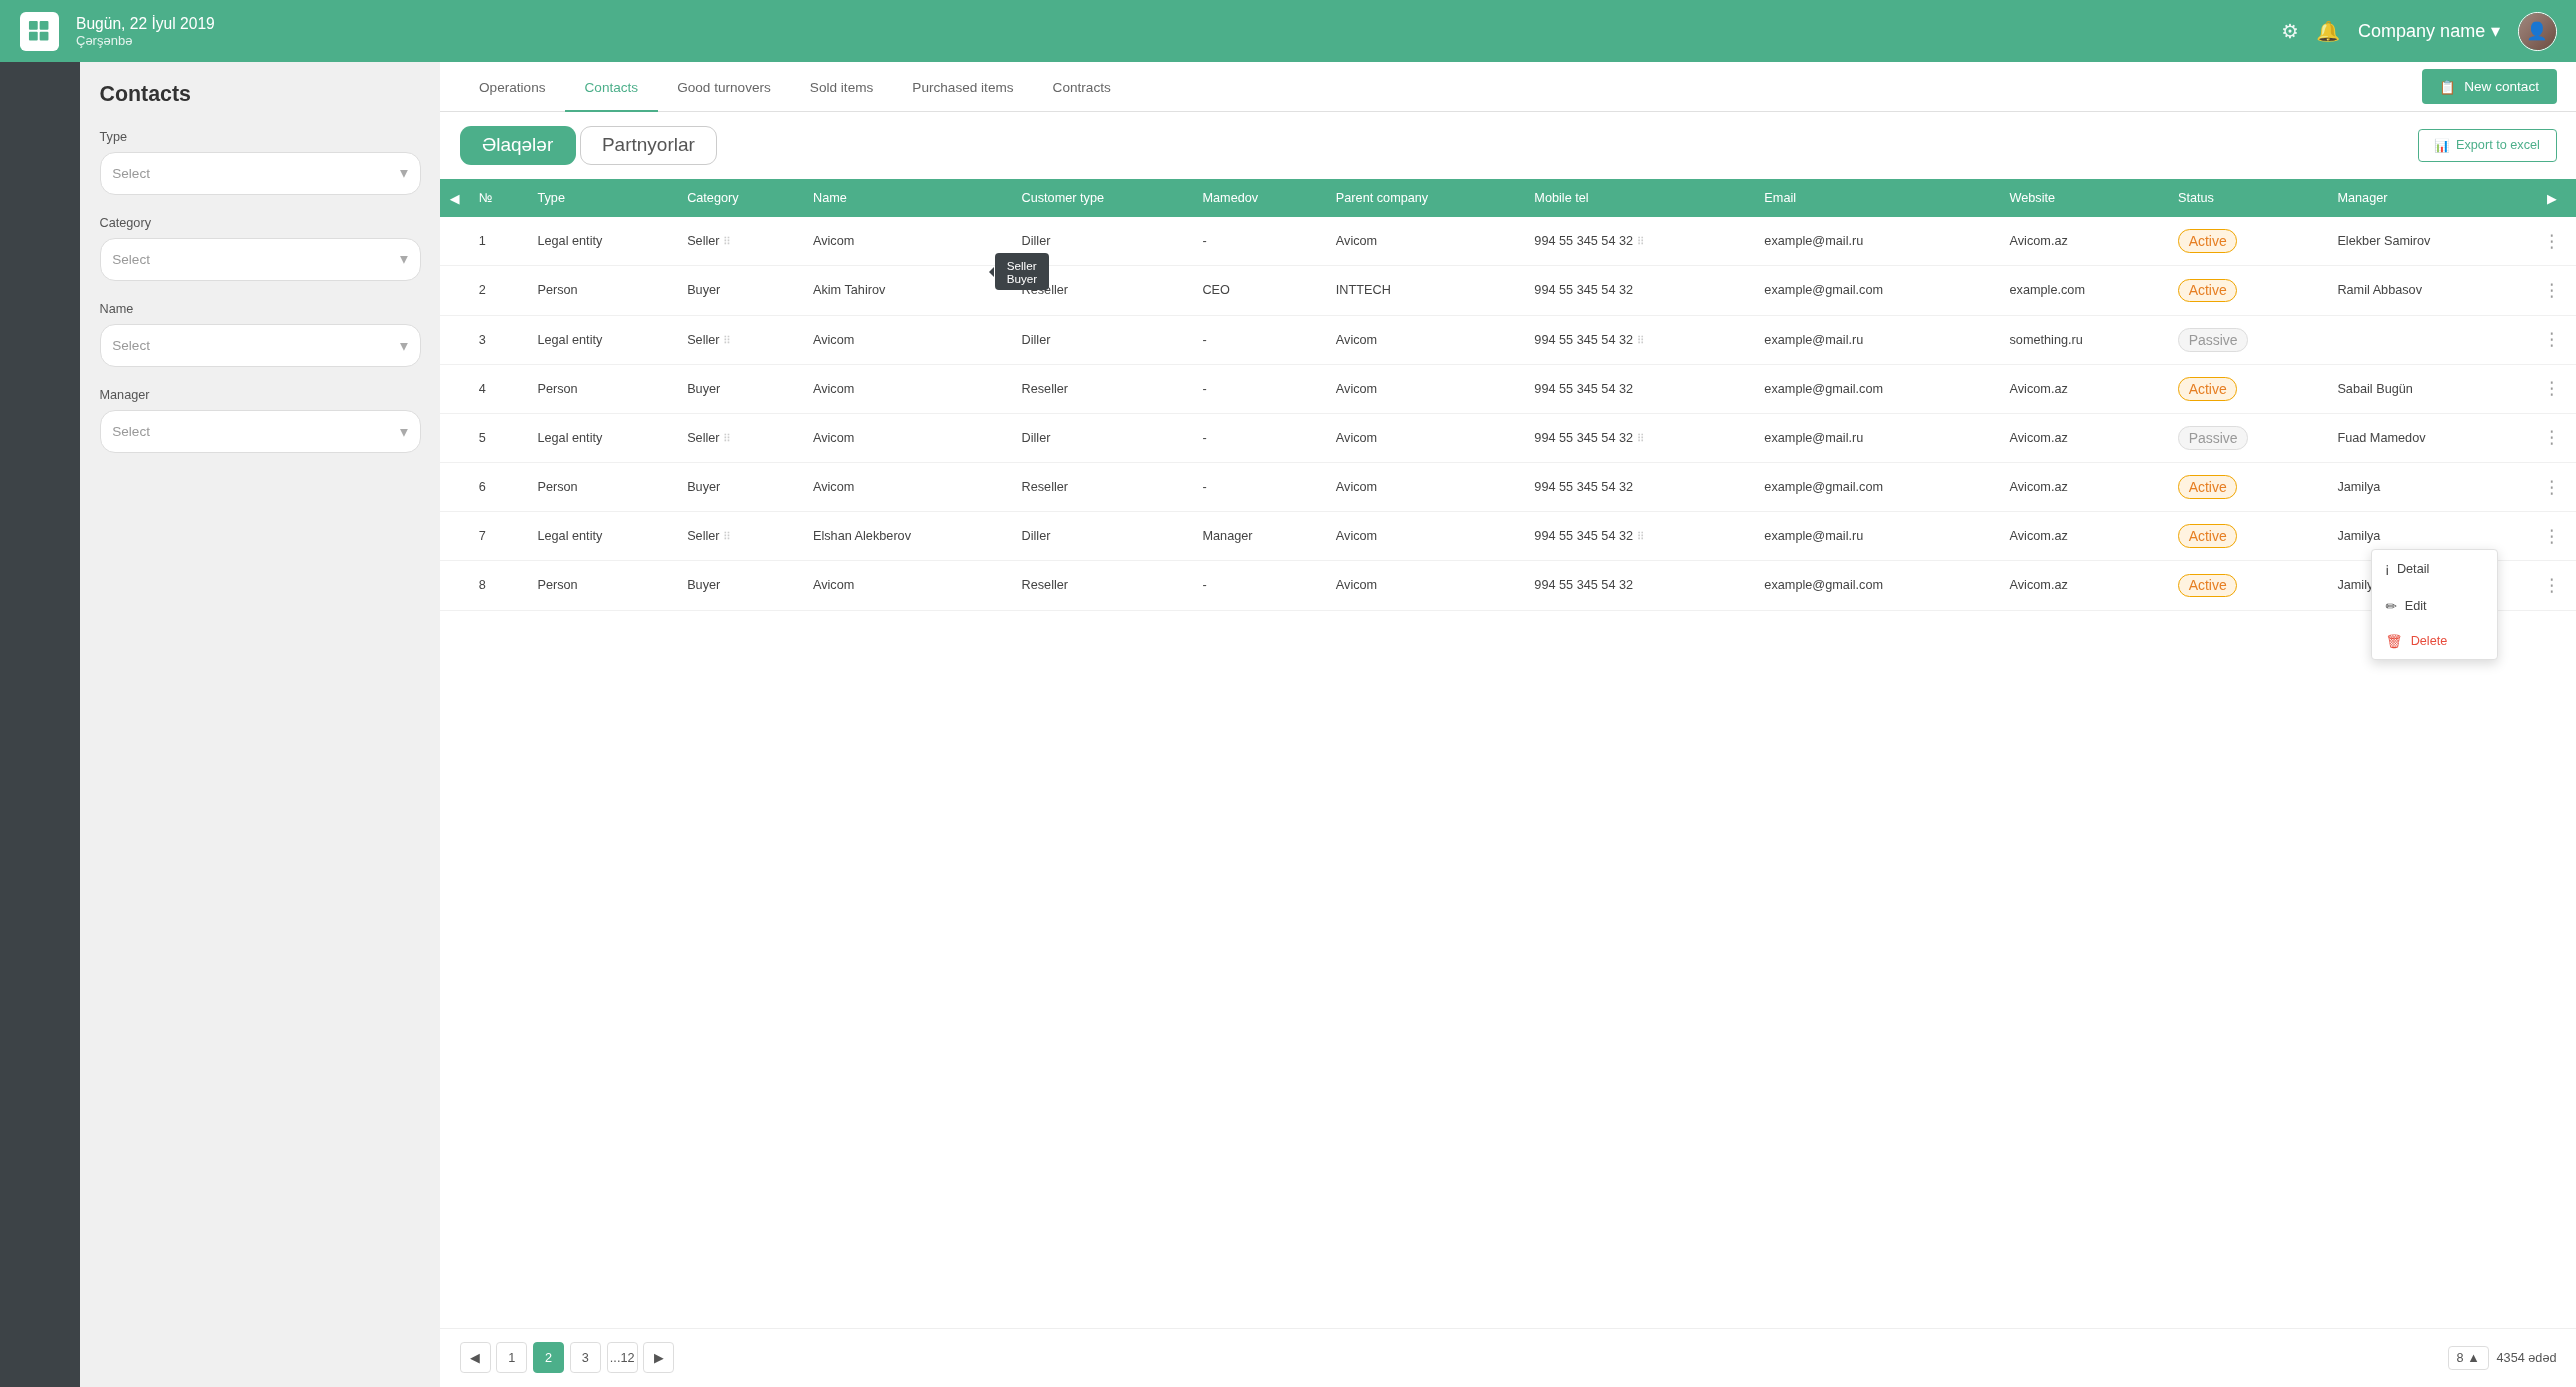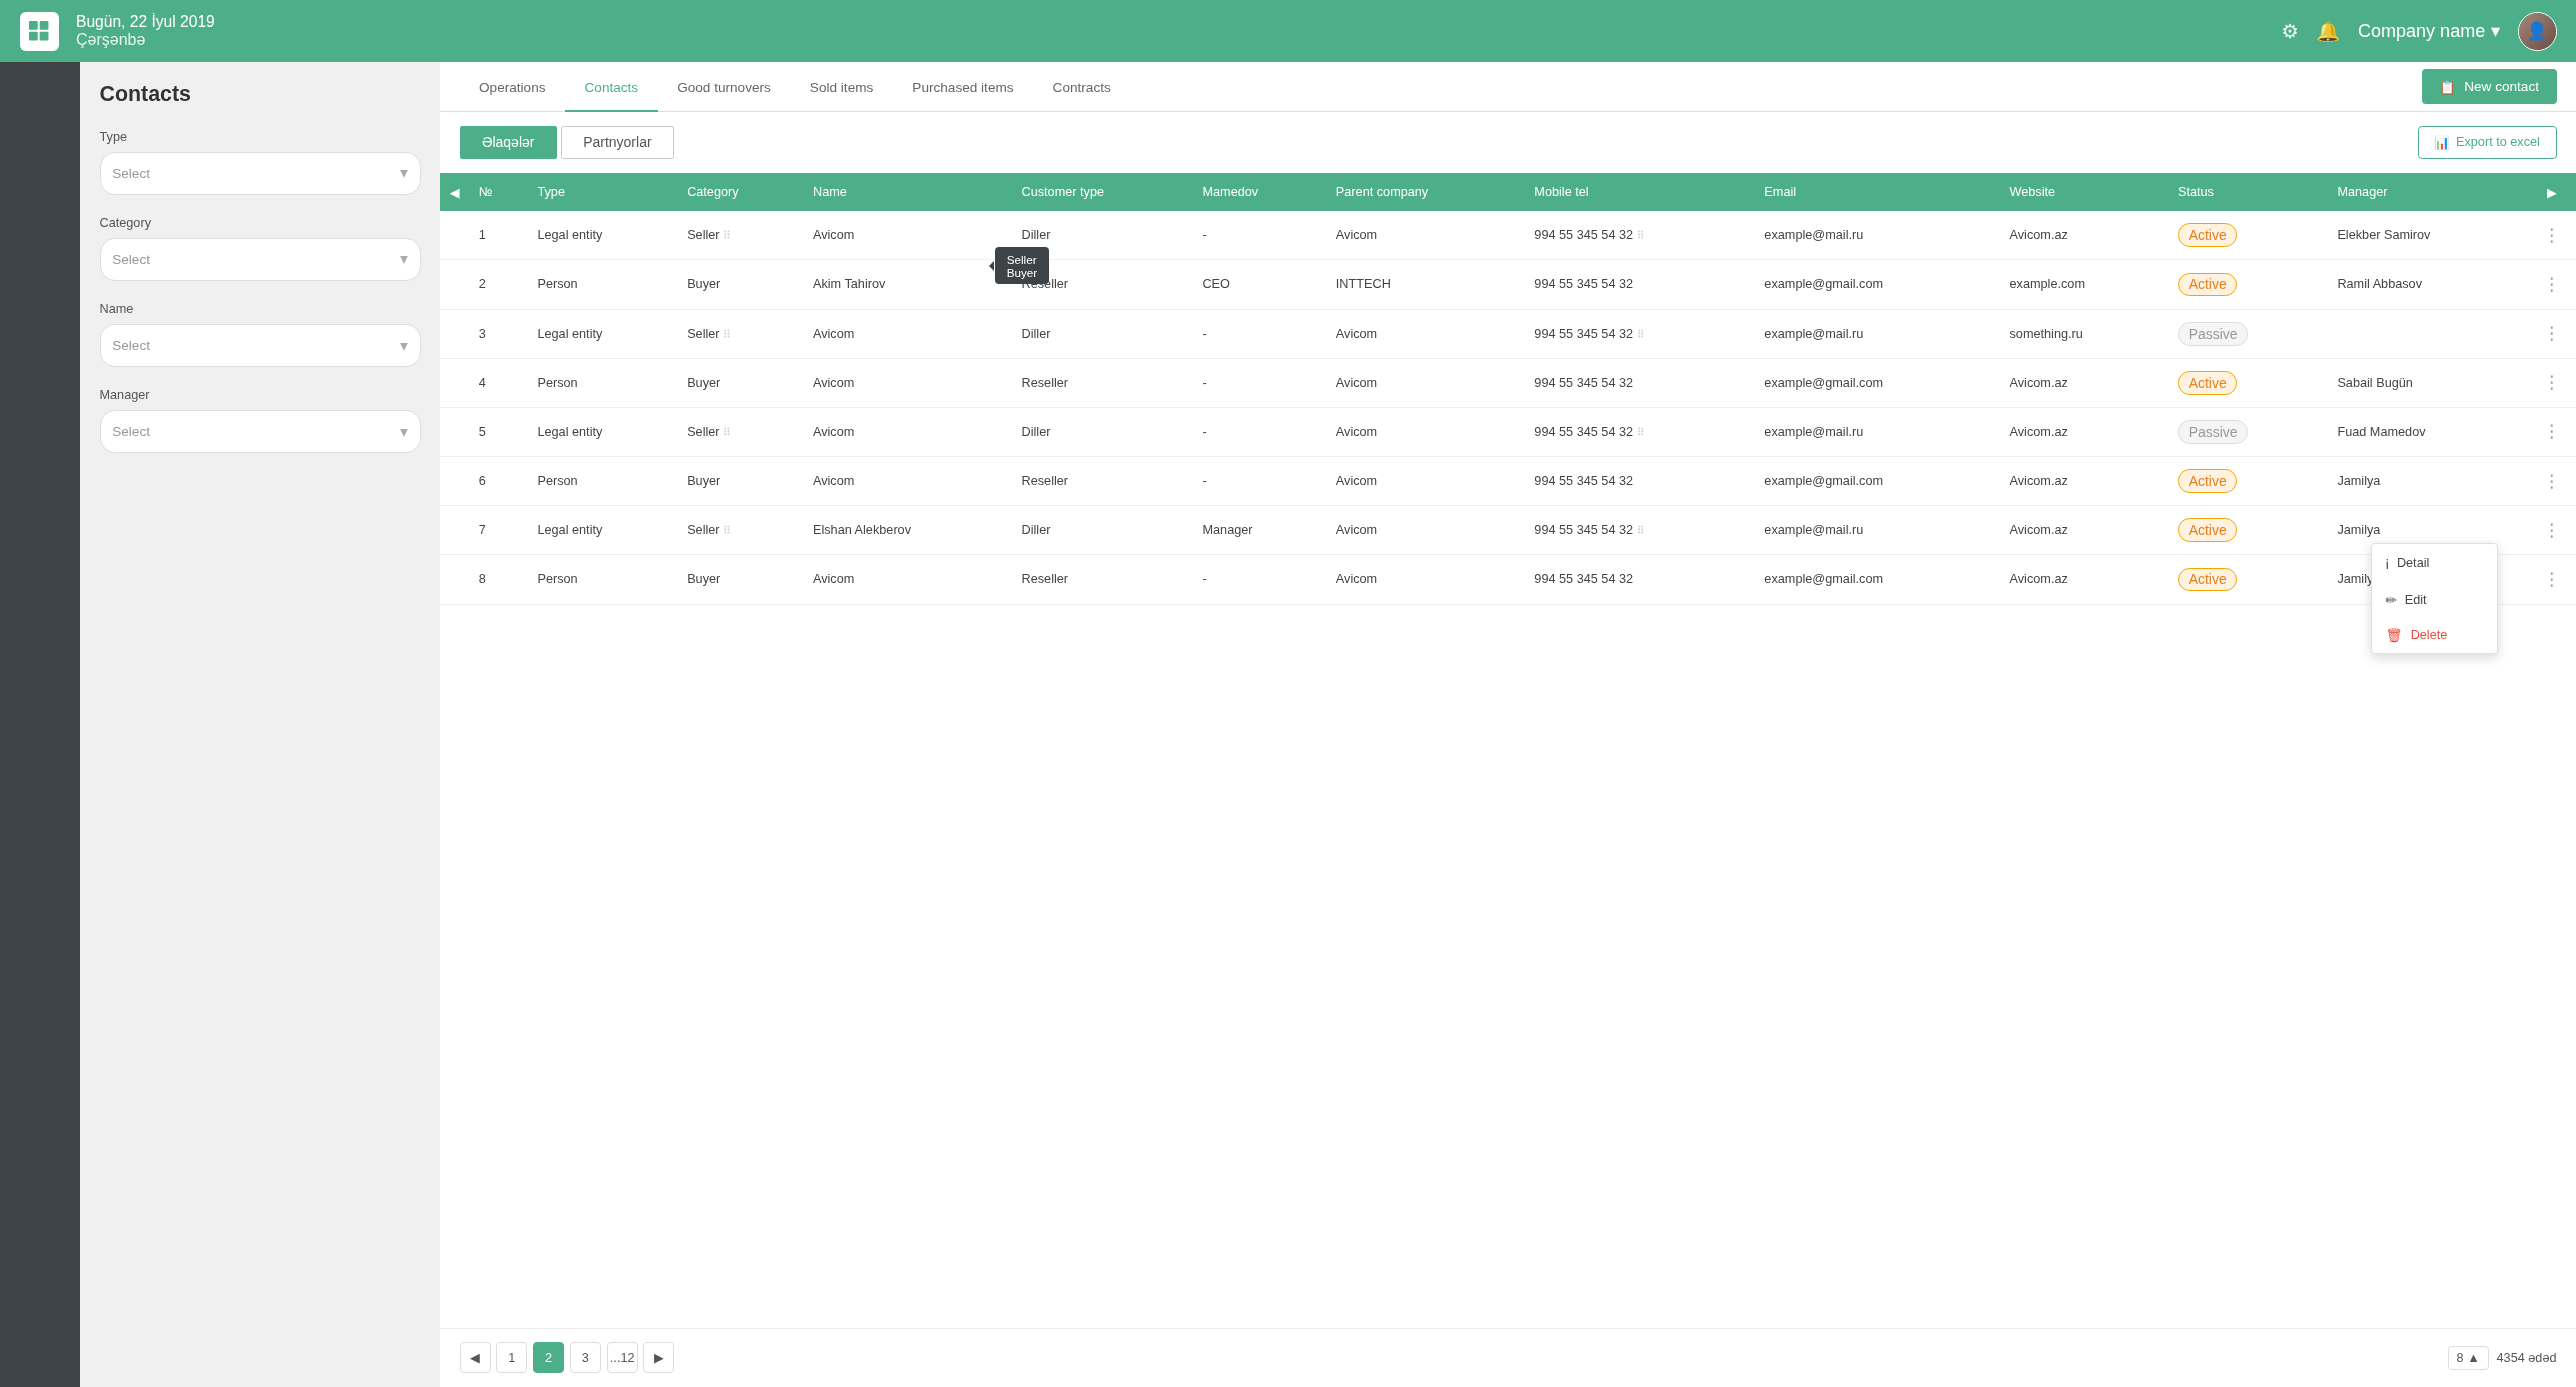--- a/index.html
+++ b/index.html
@@ -23,21 +23,21 @@
       align-items: center;
       justify-content: center;
       margin-right: 17.5px;
     }
     .header-logo-icon {
       width: 23.4px;
       height: 23.4px;
     }
     .header-date { flex: 1; }
     .header-date .date-main { font-size: 15.6px; font-weight: 500; }
-    .header-date .date-sub { font-size: 16px; opacity: 0.85; }
+    .header-date .date-sub { font-size: 13px; opacity: 0.85; }
     .header-actions { display: flex; align-items: center; gap: 17.5px; }
     .header-icon { font-size: 19.5px; opacity: 0.9; cursor: pointer; }
     .header-company { display: flex; align-items: center; gap: 5.8px; font-size: 18px; font-weight: 500; cursor: pointer; }
     .header-avatar {
       width: 39px; height: 39px; border-radius: 50%;
       background: #8d6e63;
       overflow: hidden;
       border: 1.9px solid white;
     }
     .avatar-img {
@@ -130,23 +130,23 @@
       display: flex;
       align-items: center;
       padding: 13.6px 19.5px;
       gap: 0;
       background: white;
       justify-content: space-between;
     }
     .sub-tabs-left { display: flex; gap: 3.9px; }
     .sub-tab {
       padding: 7.8px 21.4px;
-      border-radius: 2px;
-      cursor: pointer;
-      font-size: 14px;
+      border-radius: 11px;
+      cursor: pointer;
+      font-size: 19px;
       border: 1px solid transparent;
     }
     .sub-tab.active { background: #4caf8a; color: white; }
     .sub-tab.inactive { background: white; color: #555; border-color: #ccc; }
     .export-btn {
       background: white;
       color: #4caf8a;
       border: 1px solid #4caf8a;
       padding: 7.8px 15.6px;
       border-radius: 3.9px;

